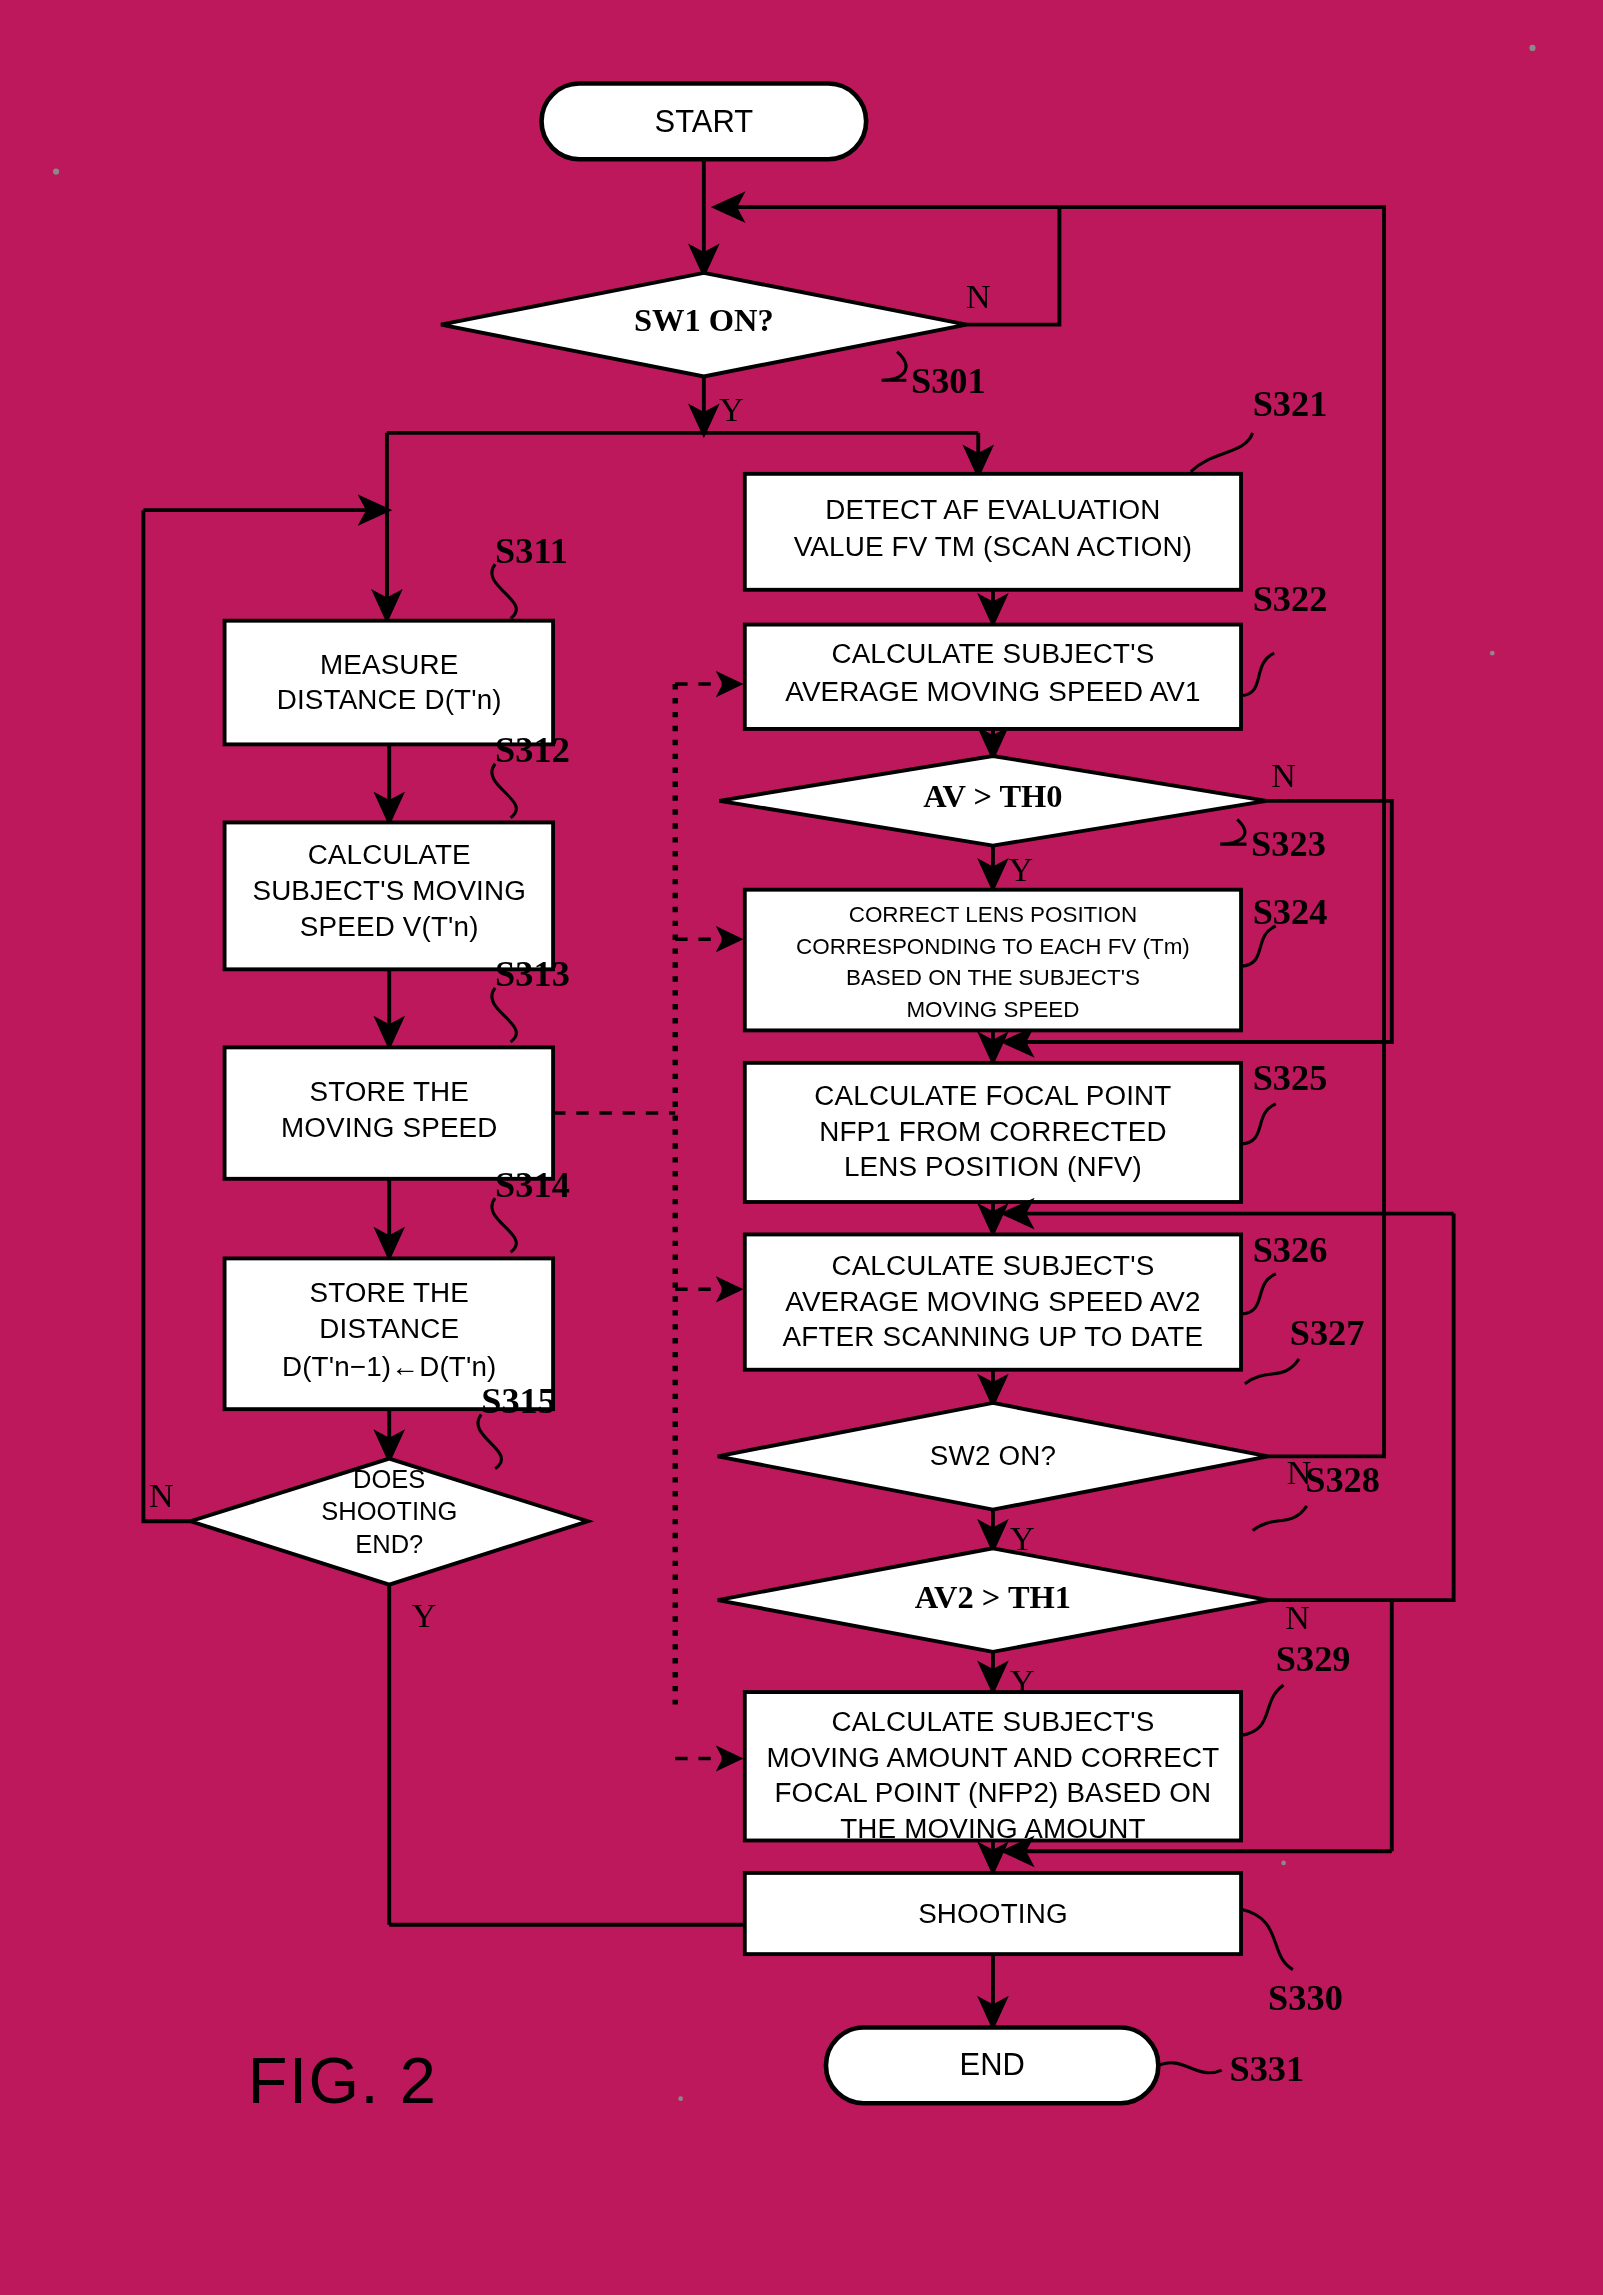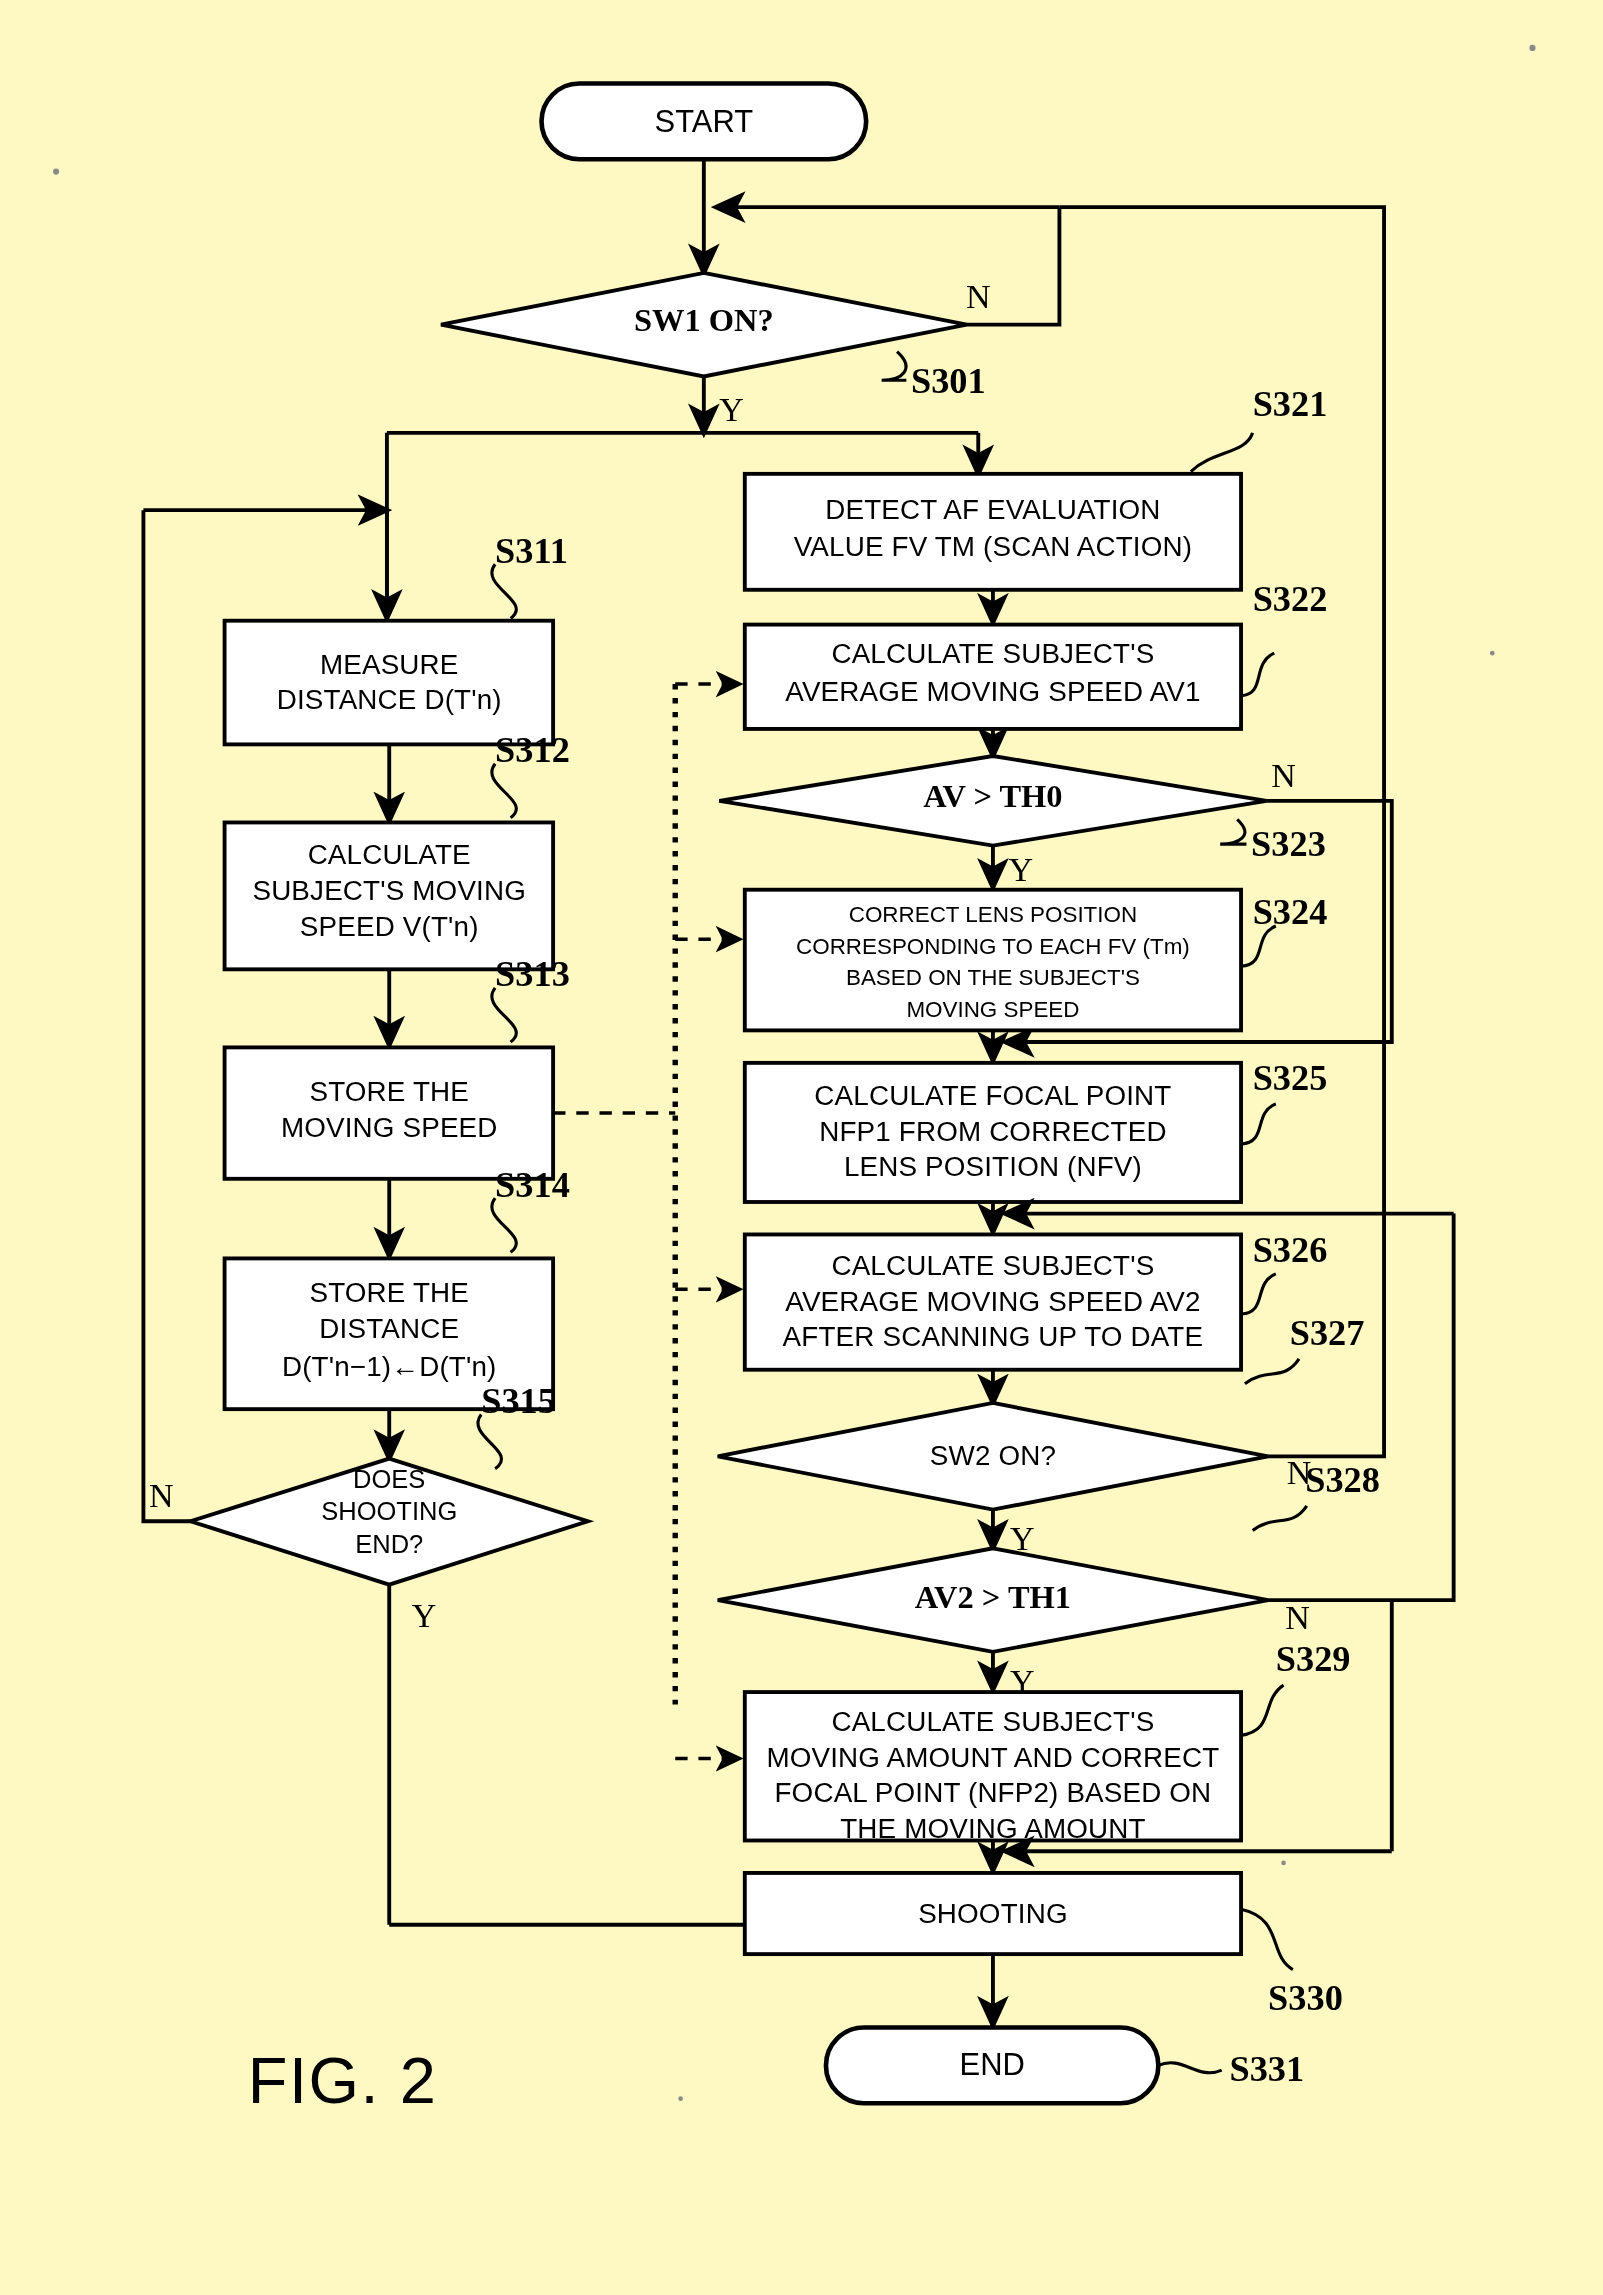--- a/index.html
+++ b/index.html
@@ -4,21 +4,21 @@
 <style>
   html, body {
     margin: 0;
     padding: 0;
     background: #ffffff;
   }
   #page {
     position: relative;
     width: 1604px;
     height: 2295px;
-    background: #fef9c3;
+    background: #be185d;
     font-family: "Liberation Sans", sans-serif;
     overflow: hidden;
   }
   svg#flow {
     position: absolute;
     left: 0; top: 0;
     width: 1604px;
     height: 2295px;
     display: block;
   }

